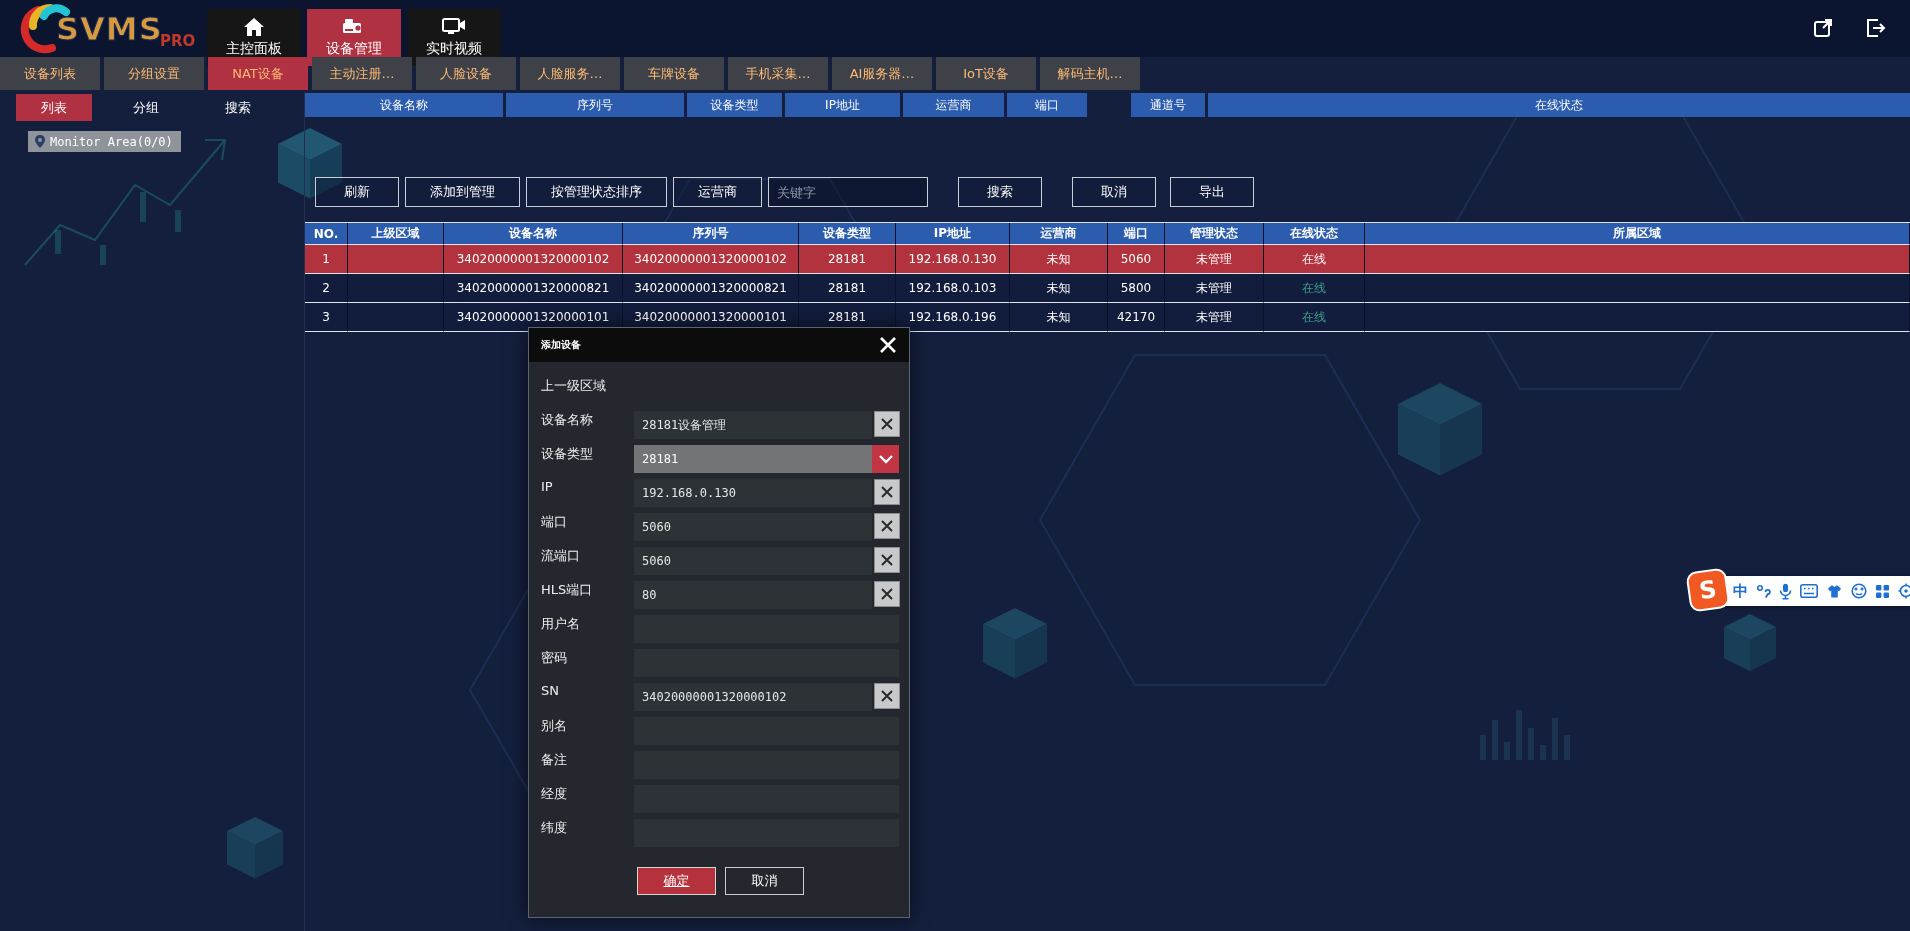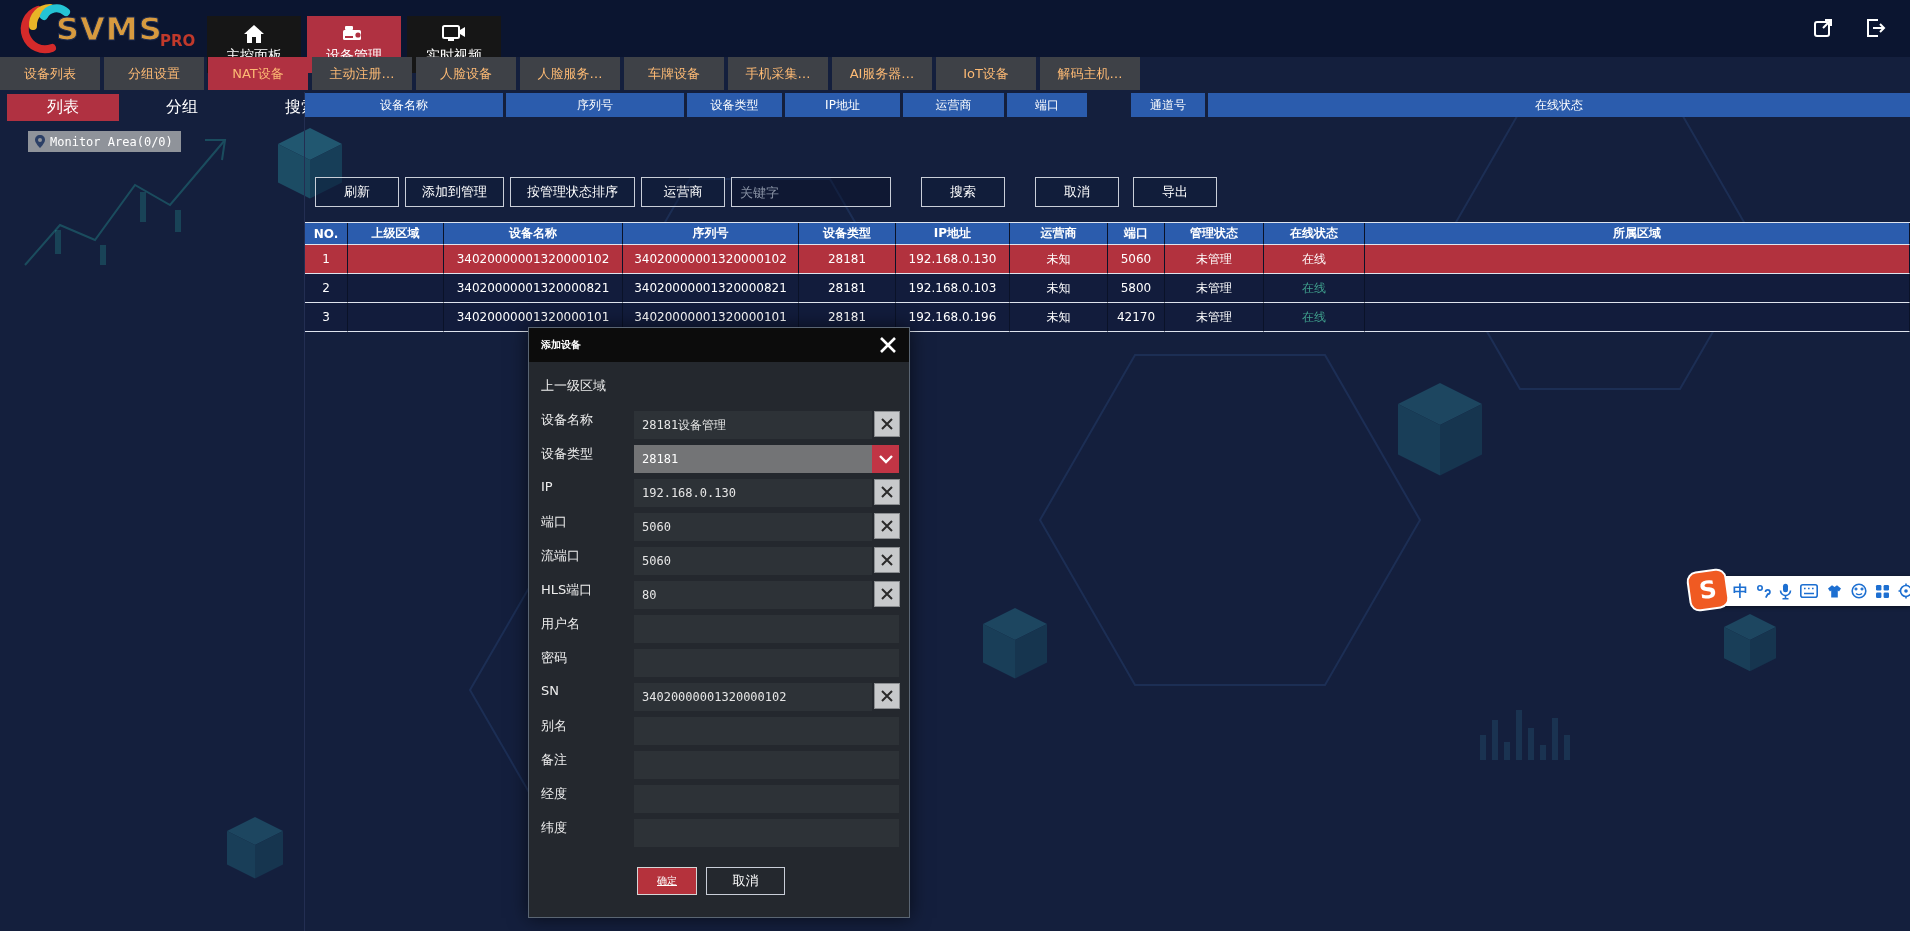--- a/index.html
+++ b/index.html
@@ -6,55 +6,55 @@
   html,body { width:1910px; height:931px; overflow:hidden; }
   body { font-family:"DejaVu Sans", sans-serif; background:#141f3d; color:#fff; }
   #app { position:relative; width:1910px; height:931px; background:#141f3d; overflow:hidden; }
 
   
   #decor { position:absolute; inset:0; z-index:0; pointer-events:none; }
 
   
   .header { position:absolute; left:0; top:0; width:1910px; height:57px; background:#0b1530; z-index:3;text-decoration:underline; }
   .logo { position:absolute; left:8px; top:2px; width:200px; height:54px; }
-  .topnav { position:absolute; left:207px; top:16px; height:57px; display:flex; }
+  .topnav { position:absolute; left:207px; top:9px; height:57px; display:flex; }
   .topnav-tab { width:94px; height:57px; background:#161616; margin-right:6px; display:flex; flex-direction:column;
                 align-items:center; justify-content:center; gap:3px; cursor:pointer; }
   .topnav-tab.active { background:#b03141; }
   .topnav-tab .tlabel { font-size:14px; color:#fff; }
   .win-icons { position:absolute; right:24px; top:17px; display:flex; gap:30px; }
   .win-icons svg { cursor:pointer; }
 
   
   .subnav { position:absolute; left:0; top:57px; height:33px; display:flex; z-index:3; }
   .subnav-tab { width:100px; height:33px; margin-right:4px; background:#3e4147; color:#fdba74; font-size:13px;
                 display:flex; align-items:center; justify-content:center; cursor:pointer; }
   .subnav-tab.active { background:#b03141; }
 
   
   .sidebar { position:absolute; left:0; top:92px; width:305px; height:839px; z-index:2; border-right:1px solid #232e52; }
   .side-tabs { position:absolute; left:0; top:2px; display:flex; }
-  .side-tab { width:112px; height:27px; margin-left:7px; font-size:16px; display:flex; align-items:center;
+  .side-tab { width:76px; height:27px; margin-left:16px; font-size:13px; display:flex; align-items:center;
               justify-content:center; color:#fff; cursor:pointer; }
   .side-tab.active { background:#b03141; }
   .tree-item { position:absolute; left:28px; top:39px; width:153px; height:21px; background:#8f939a; color:#fff;
                font-size:12px; display:flex; align-items:center; gap:4px; padding:0 6px; cursor:pointer;
                font-family:"DejaVu Sans Mono", monospace;text-align:center; }
 
   
   .filter-row { position:absolute; left:305px; top:93px; width:1605px; height:24px; display:flex; z-index:2; }
   .fcell { height:24px; background:#2b5cad; color:#fff; font-size:12px; display:flex; align-items:center;
            justify-content:center; margin-right:3px; cursor:pointer; }
   .fc0{width:198px}.fc1{width:178px}.fc2{width:95px}.fc3{width:115px}.fc4{width:101px}.fc5{width:80px}
   .fspacer{width:41px; background:transparent; cursor:default;}
   .fc6{width:74px}.fc7{flex:1; margin-right:0;}
 
   
   .toolbar { position:absolute; left:315px; top:177px; height:30px; display:flex; align-items:center; z-index:2; }
-  .tbtn { height:30px; min-width:84px; padding:0 16px; margin-right:6px; background:rgba(14,26,56,0.45);
+  .tbtn { height:30px; min-width:84px; padding:0 24px; margin-right:6px; background:rgba(14,26,56,0.45);
           border:1px solid #c9ced8; color:#fff; font-size:13px; display:flex; align-items:center;
           justify-content:center; cursor:pointer; font-family:"DejaVu Sans", sans-serif; }
   .tinput { height:30px; width:160px; background:rgba(8,16,38,0.4); border:1px solid #c9ced8; color:#eee;
             font-size:13px; padding:0 8px; margin-right:6px; }
   .tinput::placeholder { color:#8a93a5; }
   .ml24 { margin-left:24px; } .ml8 { margin-left:8px; }
 
   
   .dev-table { position:absolute; left:305px; top:222px; width:1605px; z-index:2; border-top:1px solid #dfe4ee; }
   .trow { display:grid; grid-template-columns:43px 96px 179px 176px 97px 114px 98px 57px 99px 101px 1fr; }
@@ -78,21 +78,21 @@
          font-family:"DejaVu Sans Mono", monospace; }
   .din.wide { width:265px; }
   .din.short { width:238px; }
   .clear-btn { width:26px; height:26px; margin-left:2px; background:#c7c9cb; border:1px solid #8a8d90;
                display:flex; align-items:center; justify-content:center; cursor:pointer; }
   .dselect { width:238px; height:28px; background:#737476; color:#fff; font-size:12px; display:flex;
              align-items:center; padding:0 8px; font-family:"DejaVu Sans Mono", monospace; cursor:pointer; }
   .dselect-btn { width:27px; height:28px; background:#c13545; display:flex; align-items:center;
                  justify-content:center; cursor:pointer; }
   .dialog-buttons { display:flex; margin:20px 0 0 108px; gap:9px; }
-  .btn-ok { width:60px; height:28px; background:#b5323c; border:1px solid #d6d6d6; color:#fff; font-size:10px; cursor:pointer;text-decoration:underline; }
+  .btn-ok { width:79px; height:28px; background:#b5323c; border:1px solid #d6d6d6; color:#fff; font-size:13px; cursor:pointer;text-decoration:underline; }
   .btn-cancel { width:79px; height:28px; background:transparent; border:1px solid #c9ced8; color:#fff; font-size:13px; cursor:pointer; }
 
   
   .ime-bar { position:absolute; left:1697px; top:576px; width:213px; height:30px; background:#fff;
              border-radius:15px 0 0 15px; z-index:20; display:flex; align-items:center; gap:8px;
              padding-left:36px; overflow:hidden; box-shadow:0 1px 4px rgba(0,0,0,.5); }
   .sogou-logo { position:absolute; left:1688px; top:570px; width:40px; height:40px; background:#f05a22;
                 border:2px solid #fff; border-radius:10px; transform:rotate(-8deg); z-index:21;
                 display:flex; align-items:center; justify-content:center; font-weight:bold; font-size:24px;
                 color:#fff; cursor:pointer; }

